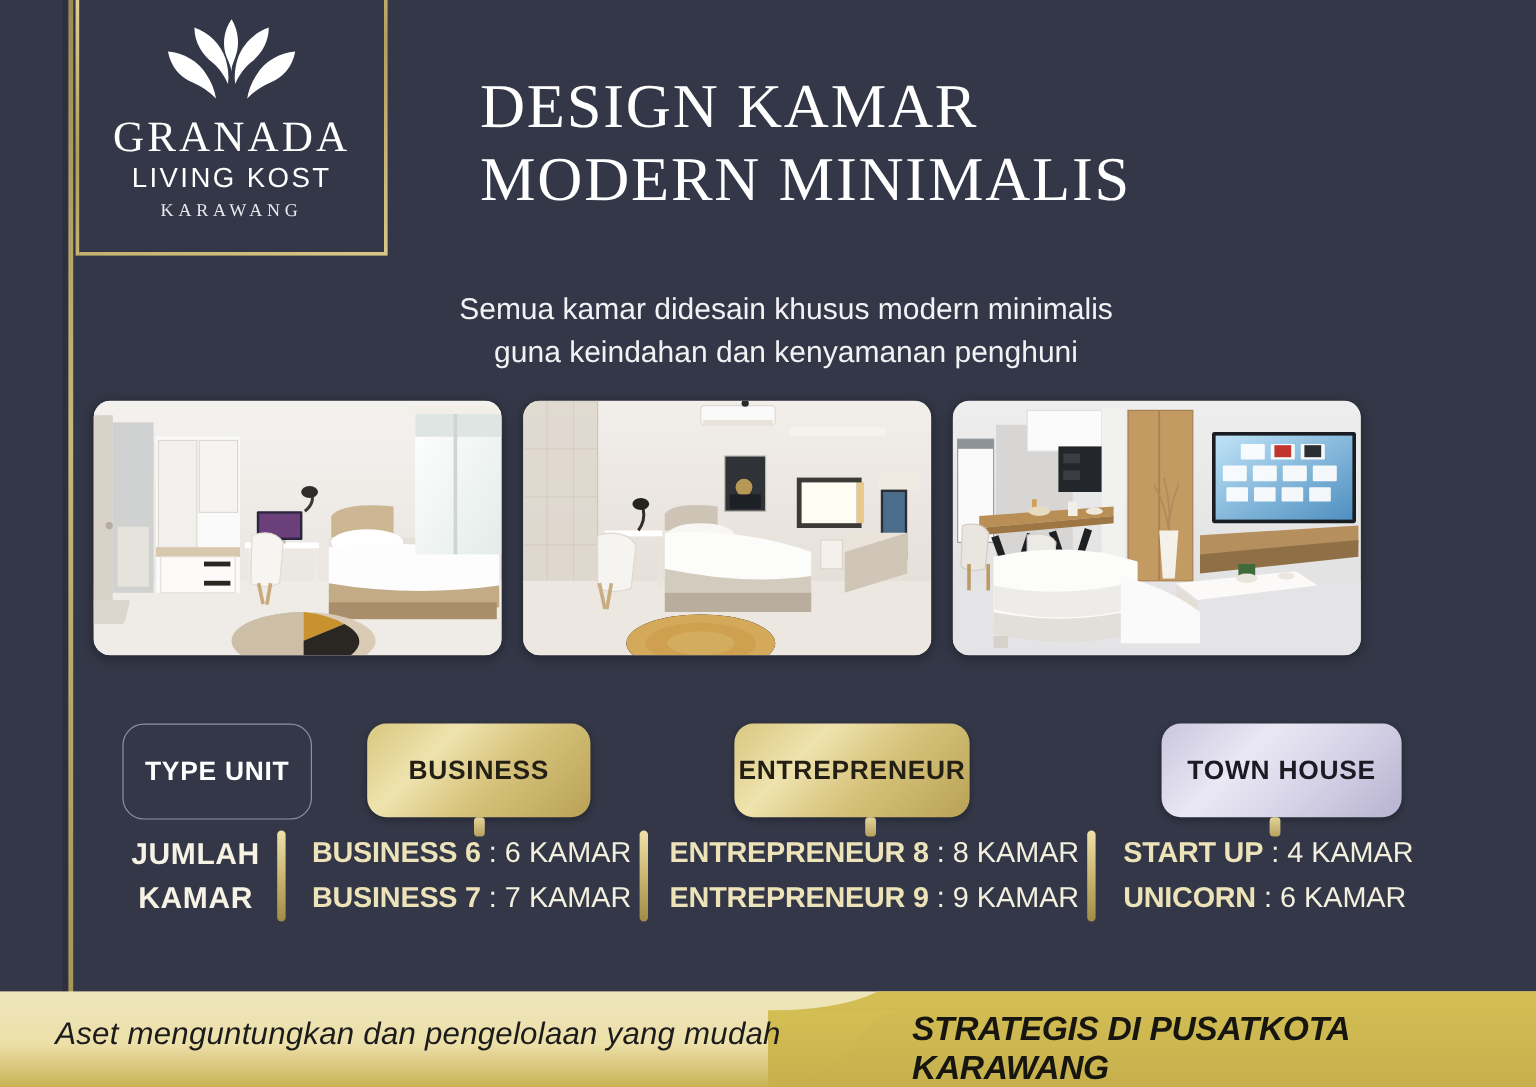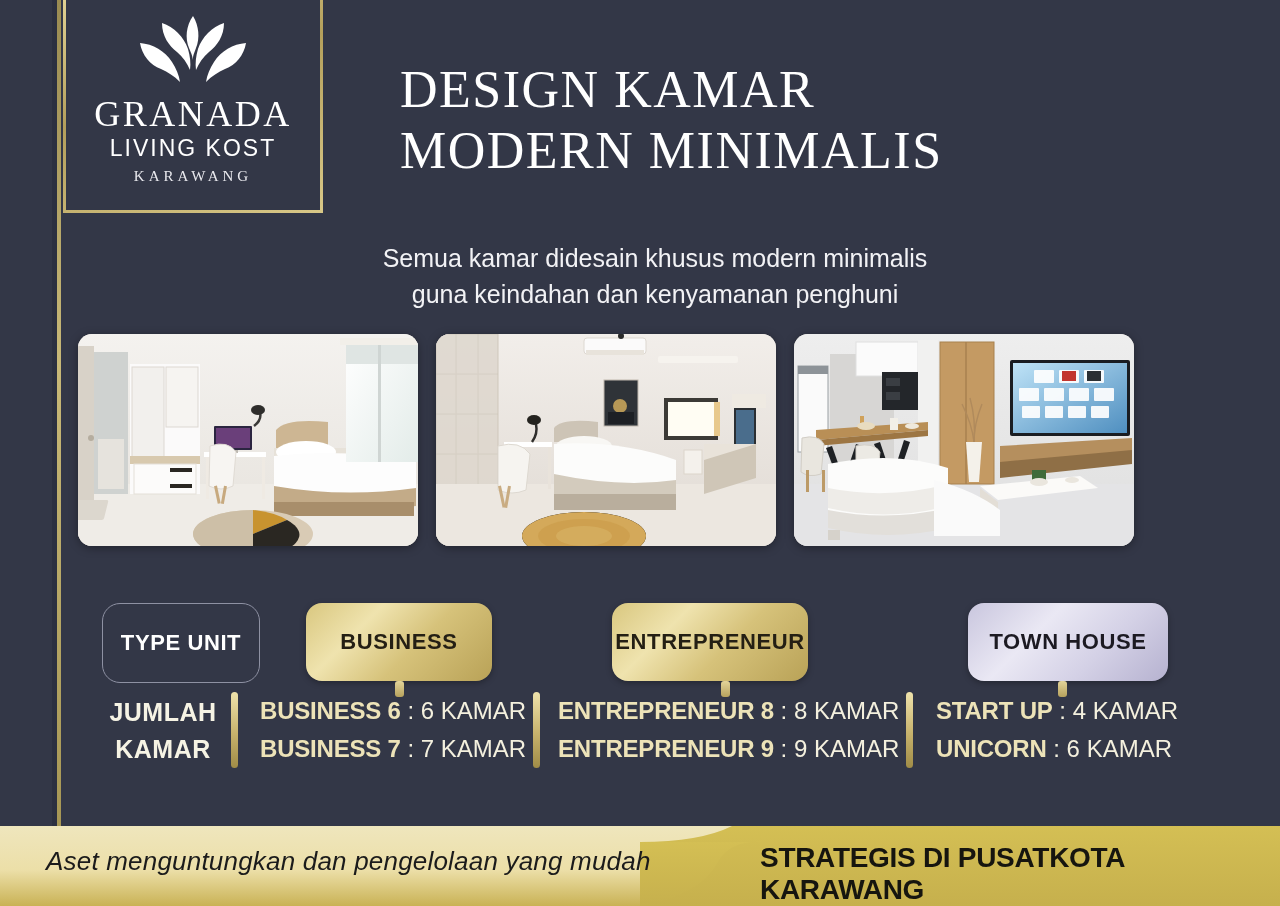--- a/index.html
+++ b/index.html
@@ -241,20 +241,21 @@
     font-size: 26px;
     font-style: italic;
     font-weight: 500;
     letter-spacing: .2px;
   }
   .banner-right-text {
     position: absolute;
     left: 760px; top: 16px;
     color: #16150f;
     font-size: 28px;
+    font-style: italic;
     font-weight: bold;
     letter-spacing: -.3px;
   }
   .banners svg { position:absolute; left:0; top:0; }
 </style>
 </head>
 <body>
 
 <div class="poster">
 

